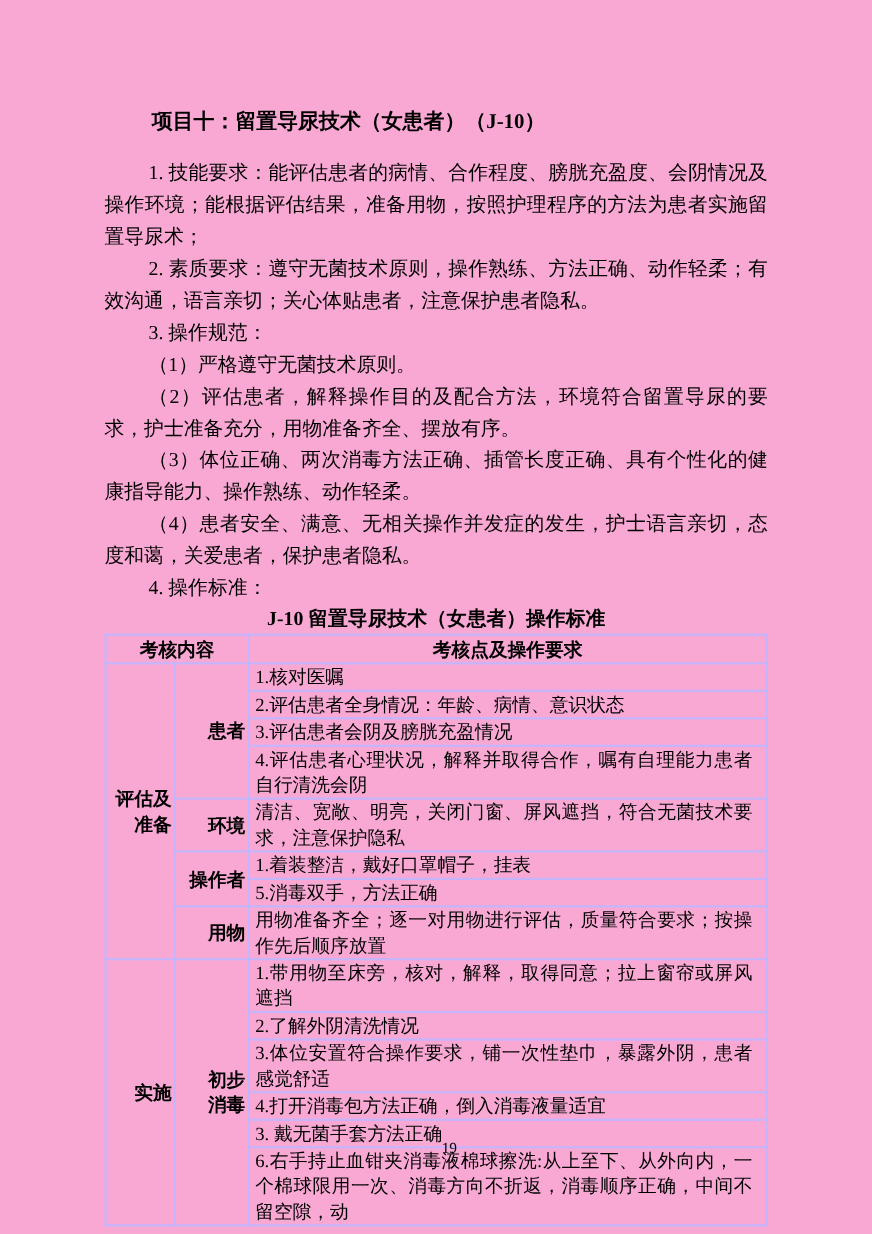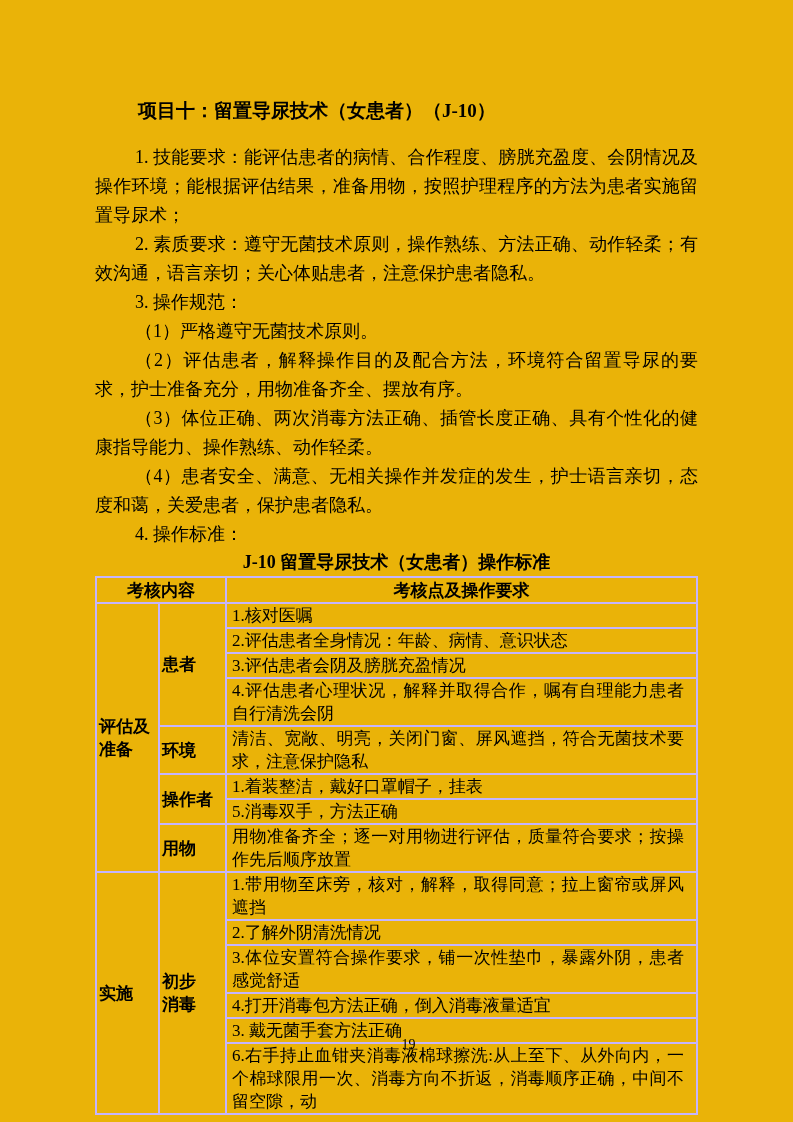--- a/index.html
+++ b/index.html
@@ -1,20 +1,20 @@
 <!DOCTYPE html>
 <html><head>
 <meta charset="utf-8">
 <style>
   html, body { margin: 0; padding: 0; background: #ffffff; }
   .page {
     position: relative;
     width: 793px;
     height: 1122px;
-    background: #eab308;
+    background: #f9a8d4;
     color: #000000;
     font-family: "Liberation Serif", serif;
     overflow: hidden;
   }
   .content {
     position: absolute;
     left: 95px;
     top: 98px;
     width: 603px;
   }
@@ -53,21 +53,21 @@
     vertical-align: middle;
   }
   th.hd {
     font-weight: bold;
     text-align: center;
     height: 24px;
     padding: 0 2px;
   }
   th.cat, th.grp {
     font-weight: bold;
-    text-align: left;
+    text-align: right;
     padding: 0 2px;
     white-space: pre-line;
   }
   td.item {
     text-align: justify;
     padding: 0 12px 0 5px;
     height: 23px;
   }
   .page-number {
     position: absolute;

